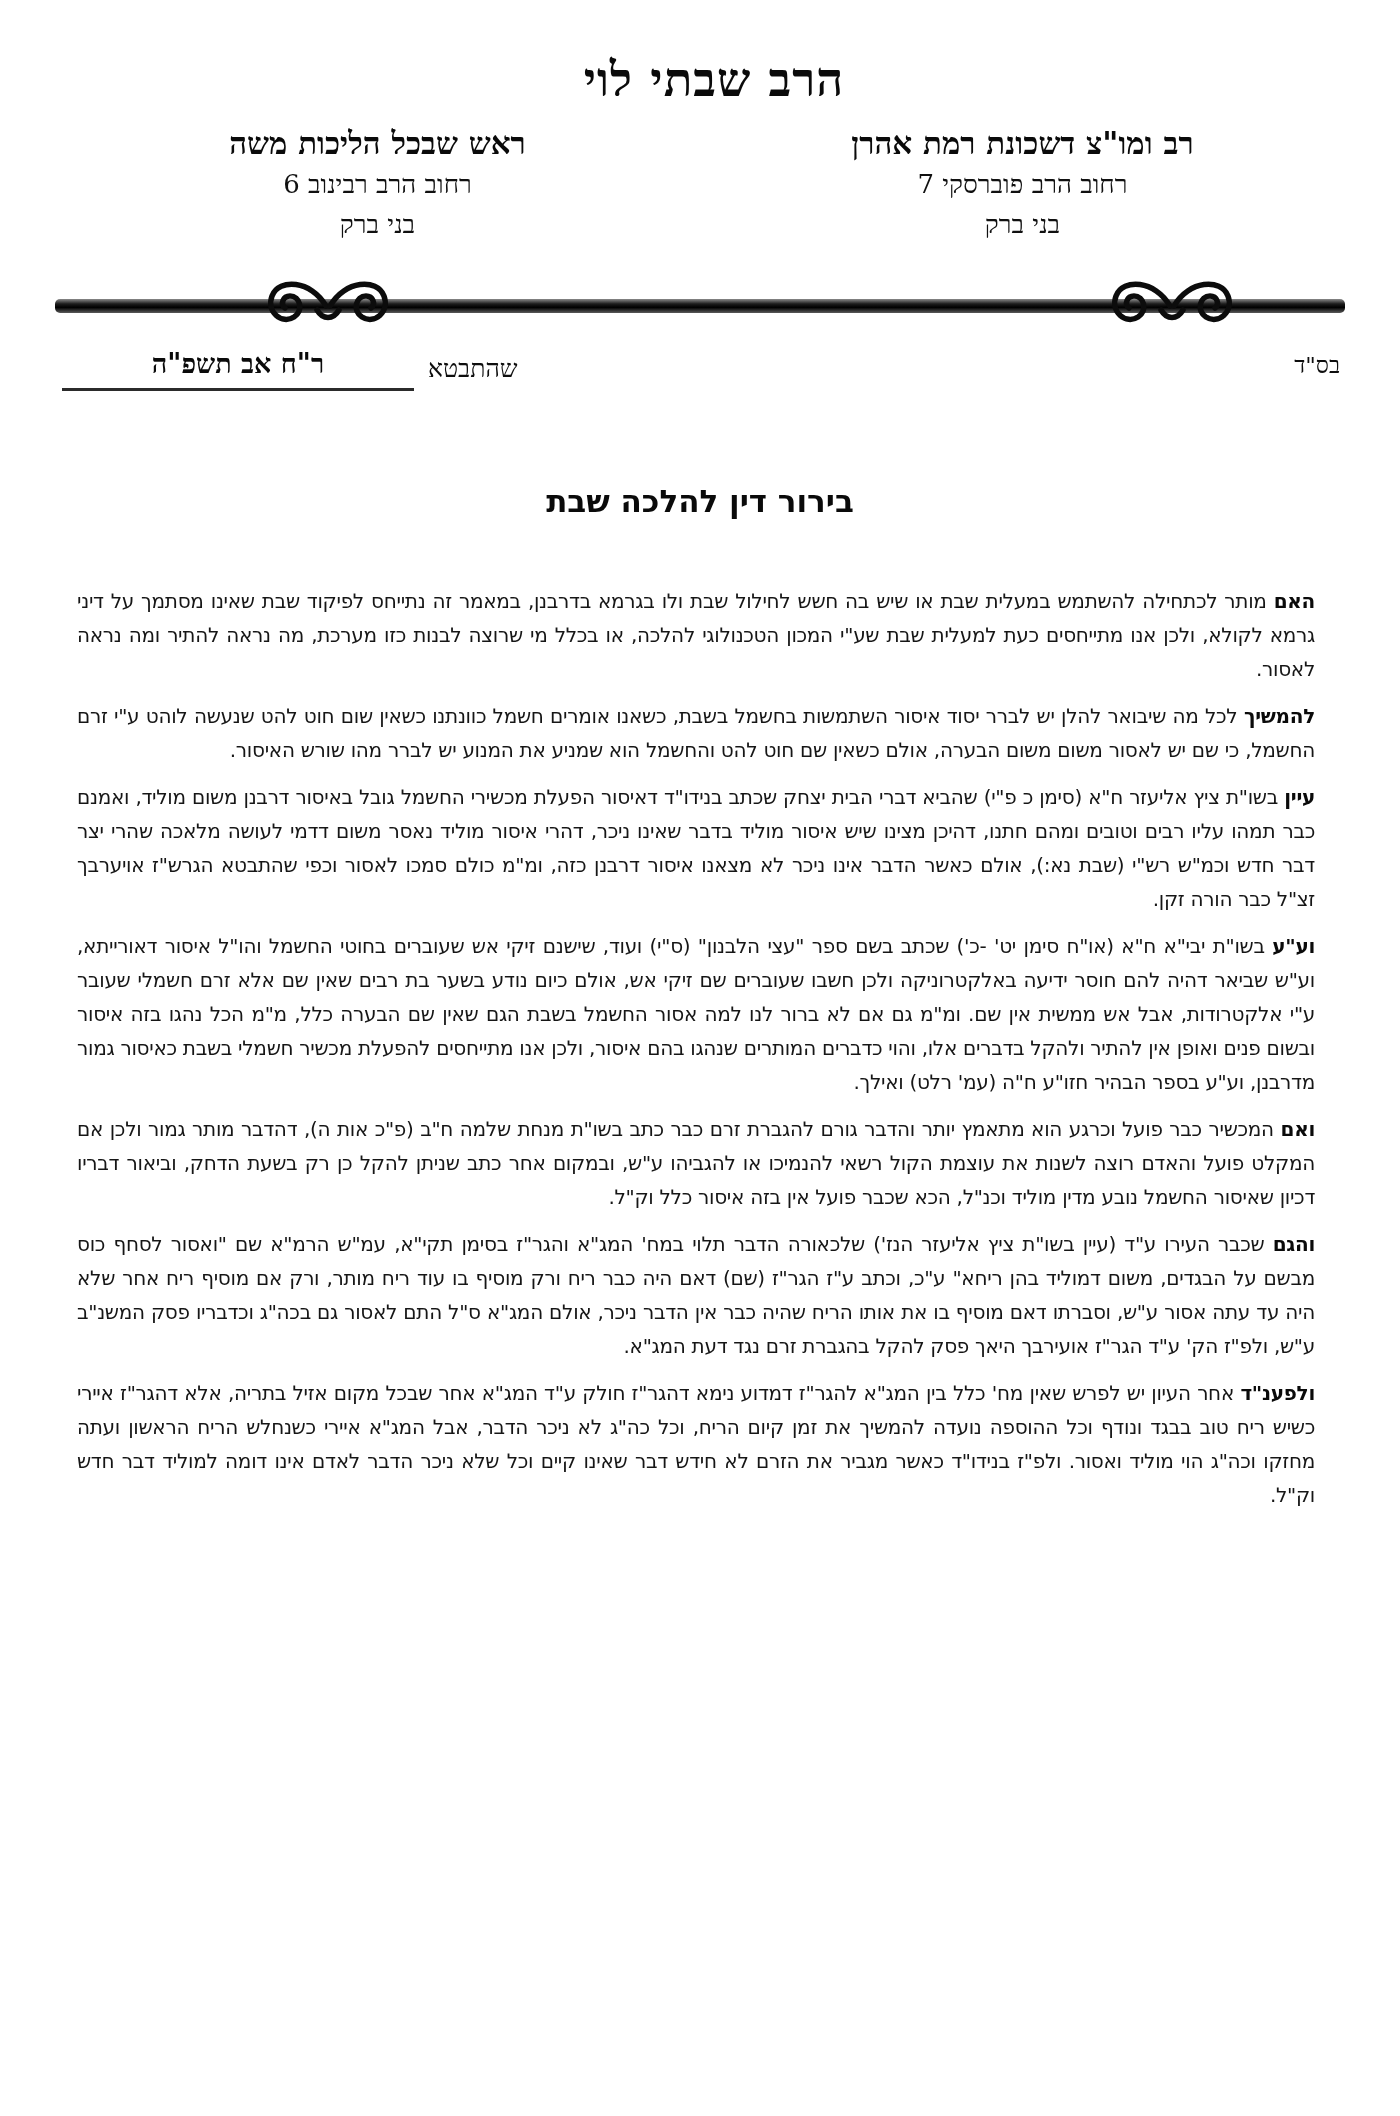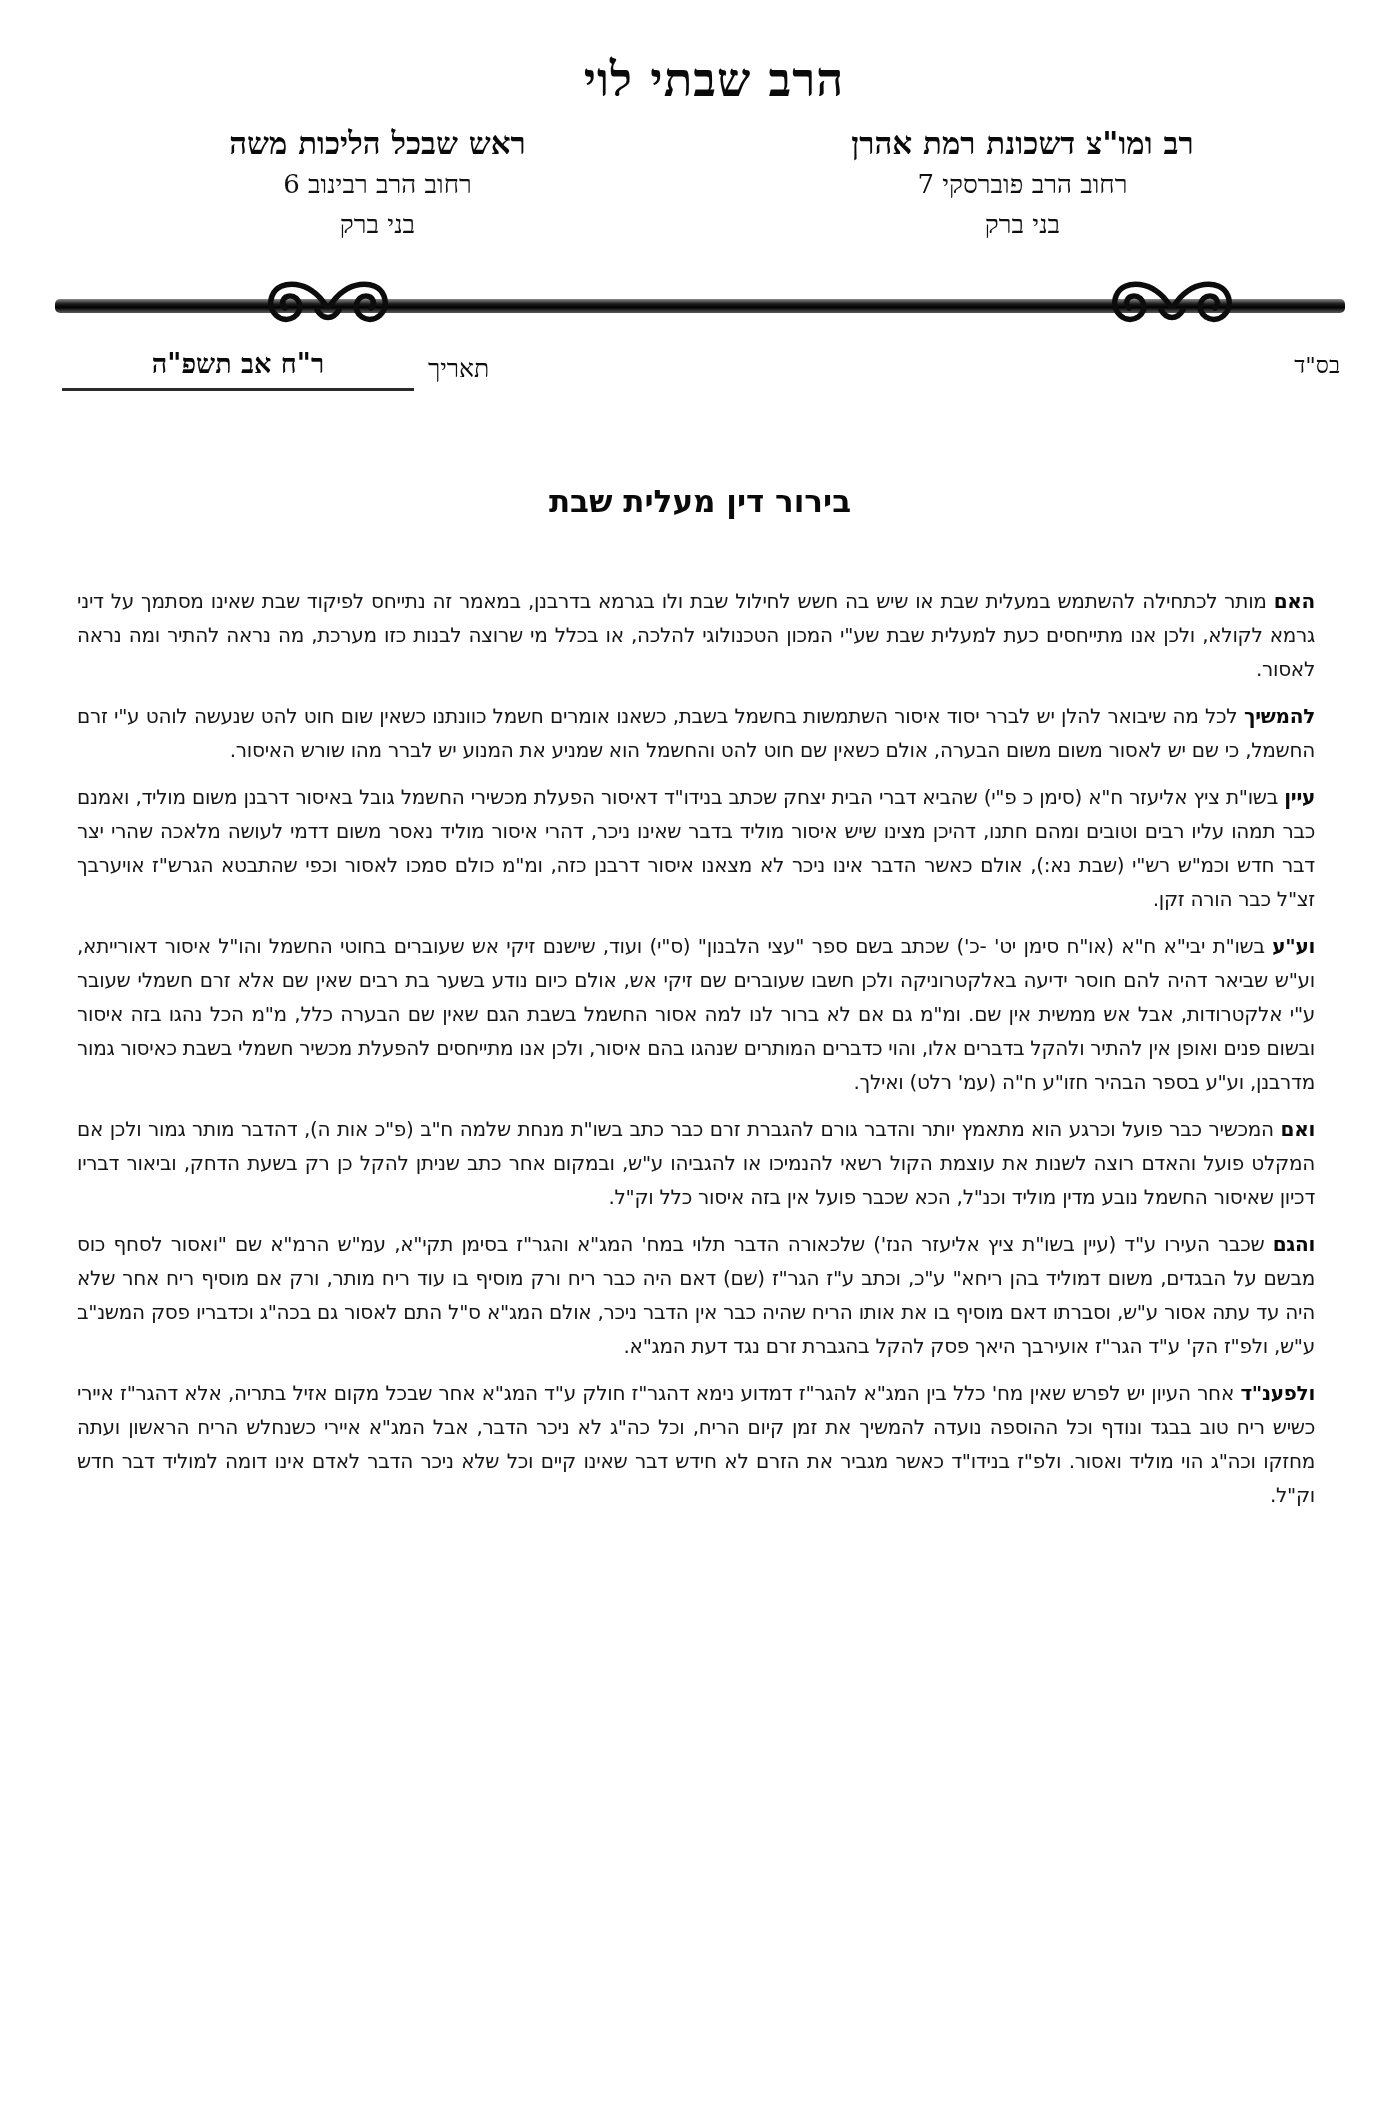--- a/index.html
+++ b/index.html
@@ -110,24 +110,24 @@
     <svg class="ornament o2" viewBox="0 0 150 58" xmlns="http://www.w3.org/2000/svg">
       <g fill="none" stroke="#0c0c0c" stroke-width="5.5" stroke-linecap="round">
         <path d="M73,30 C58,4 26,2 19,20 C13,36 29,49 41,41 C51,34 47,20 37,20 C30,20 27,28 32,32"></path>
         <path d="M77,30 C92,4 124,2 131,20 C137,36 121,49 109,41 C99,34 103,20 113,20 C120,20 123,28 118,32"></path>
         <path d="M64,34 C70,44 80,44 86,34"></path>
       </g>
     </svg>
   </div>
 
   <span class="bsd">בס"ד</span>
-  <span class="date-label">תאריך</span>
+  <span class="date-label">שהתבטא</span>
   <span class="date-line">ר"ח אב תשפ"ה</span>
 
-  <h2 class="doc-title">בירור דין מעלית שבת</h2>
+  <h2 class="doc-title">בירור דין להלכה שבת</h2>
 
   <main class="body-text">
     <p><b>האם</b><span> מותר לכתחילה להשתמש במעלית שבת או שיש בה חשש לחילול שבת ולו בגרמא בדרבנן, במאמר זה נתייחס לפיקוד שבת שאינו מסתמך על דיני גרמא לקולא, ולכן אנו מתייחסים כעת למעלית שבת שע"י המכון הטכנולוגי להלכה, או בכלל מי שרוצה לבנות כזו מערכת, מה נראה להתיר ומה נראה לאסור.</span></p>
     <p><b>להמשיך</b><span> לכל מה שיבואר להלן יש לברר יסוד איסור השתמשות בחשמל בשבת, כשאנו אומרים חשמל כוונתנו כשאין שום חוט להט שנעשה לוהט ע"י זרם החשמל, כי שם יש לאסור משום משום הבערה, אולם כשאין שם חוט להט והחשמל הוא שמניע את המנוע יש לברר מהו שורש האיסור.</span></p>
     <p><b>עיין</b><span> בשו"ת ציץ אליעזר ח"א (סימן כ פ"י) שהביא דברי הבית יצחק שכתב בנידו"ד דאיסור הפעלת מכשירי החשמל גובל באיסור דרבנן משום מוליד, ואמנם כבר תמהו עליו רבים וטובים ומהם חתנו, דהיכן מצינו שיש איסור מוליד בדבר שאינו ניכר, דהרי איסור מוליד נאסר משום דדמי לעושה מלאכה שהרי יצר דבר חדש וכמ"ש רש"י (שבת נא:), אולם כאשר הדבר אינו ניכר לא מצאנו איסור דרבנן כזה, ומ"מ כולם סמכו לאסור וכפי שהתבטא הגרש"ז אויערבך זצ"ל כבר הורה זקן.</span></p>
     <p><b>וע"ע</b><span> בשו"ת יבי"א ח"א (או"ח סימן יט' -כ') שכתב בשם ספר "עצי הלבנון" (ס"י) ועוד, שישנם זיקי אש שעוברים בחוטי החשמל והו"ל איסור דאורייתא, וע"ש שביאר דהיה להם חוסר ידיעה באלקטרוניקה ולכן חשבו שעוברים שם זיקי אש, אולם כיום נודע בשער בת רבים שאין שם אלא זרם חשמלי שעובר ע"י אלקטרודות, אבל אש ממשית אין שם. ומ"מ גם אם לא ברור לנו למה אסור החשמל בשבת הגם שאין שם הבערה כלל, מ"מ הכל נהגו בזה איסור ובשום פנים ואופן אין להתיר ולהקל בדברים אלו, והוי כדברים המותרים שנהגו בהם איסור, ולכן אנו מתייחסים להפעלת מכשיר חשמלי בשבת כאיסור גמור מדרבנן, וע"ע בספר הבהיר חזו"ע ח"ה (עמ' רלט) ואילך.</span></p>
     <p><b>ואם</b><span> המכשיר כבר פועל וכרגע הוא מתאמץ יותר והדבר גורם להגברת זרם כבר כתב בשו"ת מנחת שלמה ח"ב (פ"כ אות ה), דהדבר מותר גמור ולכן אם המקלט פועל והאדם רוצה לשנות את עוצמת הקול רשאי להנמיכו או להגביהו ע"ש, ובמקום אחר כתב שניתן להקל כן רק בשעת הדחק, וביאור דבריו דכיון שאיסור החשמל נובע מדין מוליד וכנ"ל, הכא שכבר פועל אין בזה איסור כלל וק"ל.</span></p>
     <p><b>והגם</b><span> שכבר העירו ע"ד (עיין בשו"ת ציץ אליעזר הנז') שלכאורה הדבר תלוי במח' המג"א והגר"ז בסימן תקי"א, עמ"ש הרמ"א שם "ואסור לסחף כוס מבשם על הבגדים, משום דמוליד בהן ריחא" ע"כ, וכתב ע"ז הגר"ז (שם) דאם היה כבר ריח ורק מוסיף בו עוד ריח מותר, ורק אם מוסיף ריח אחר שלא היה עד עתה אסור ע"ש, וסברתו דאם מוסיף בו את אותו הריח שהיה כבר אין הדבר ניכר, אולם המג"א ס"ל התם לאסור גם בכה"ג וכדבריו פסק המשנ"ב ע"ש, ולפ"ז הק' ע"ד הגר"ז אועירבך היאך פסק להקל בהגברת זרם נגד דעת המג"א.</span></p>
     <p><b>ולפענ"ד</b><span> אחר העיון יש לפרש שאין מח' כלל בין המג"א להגר"ז דמדוע נימא דהגר"ז חולק ע"ד המג"א אחר שבכל מקום אזיל בתריה, אלא דהגר"ז איירי כשיש ריח טוב בבגד ונודף וכל ההוספה נועדה להמשיך את זמן קיום הריח, וכל כה"ג לא ניכר הדבר, אבל המג"א איירי כשנחלש הריח הראשון ועתה מחזקו וכה"ג הוי מוליד ואסור. ולפ"ז בנידו"ד כאשר מגביר את הזרם לא חידש דבר שאינו קיים וכל שלא ניכר הדבר  לאדם אינו דומה למוליד דבר חדש וק"ל.</span></p>
   </main>

